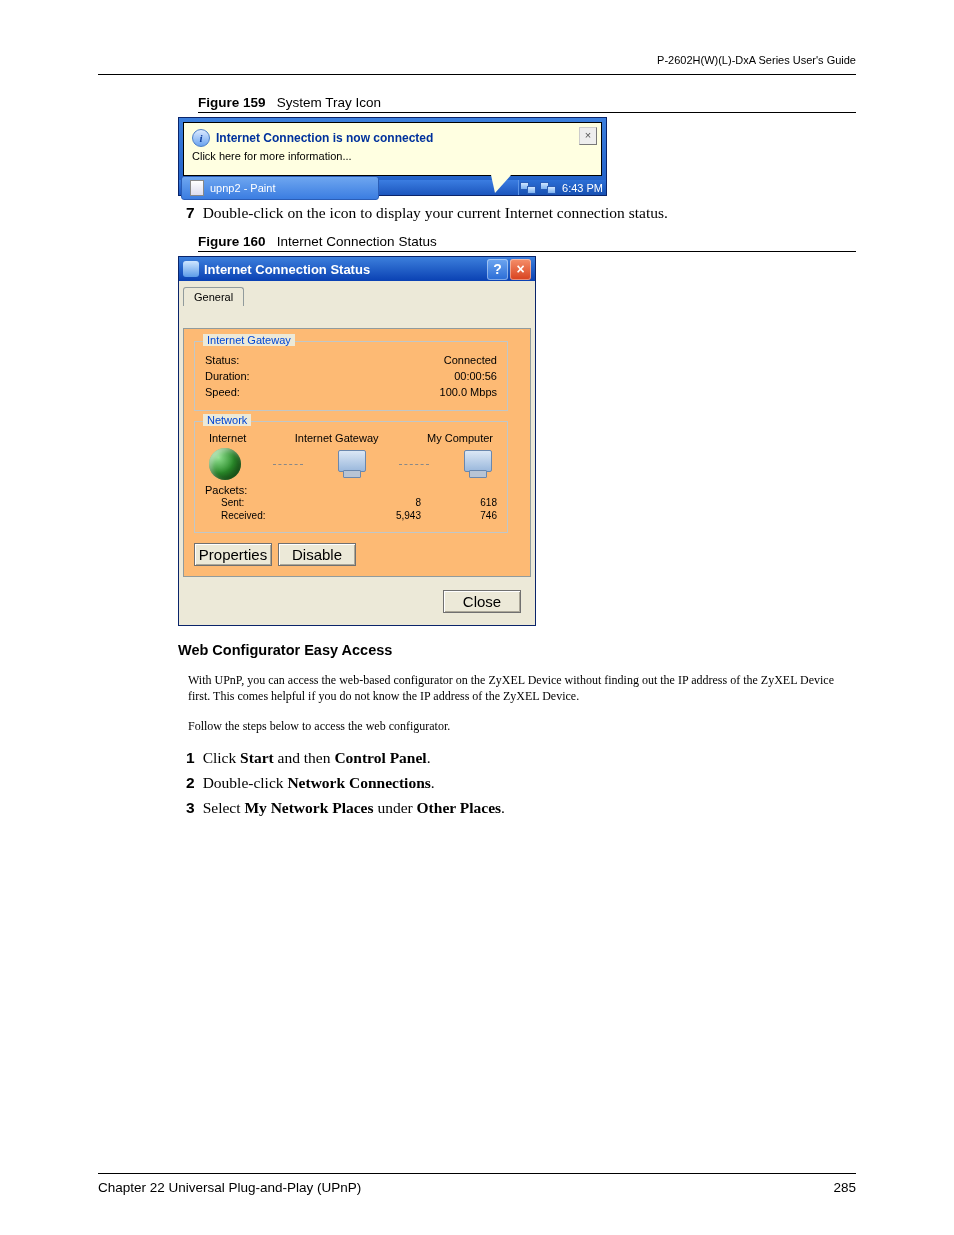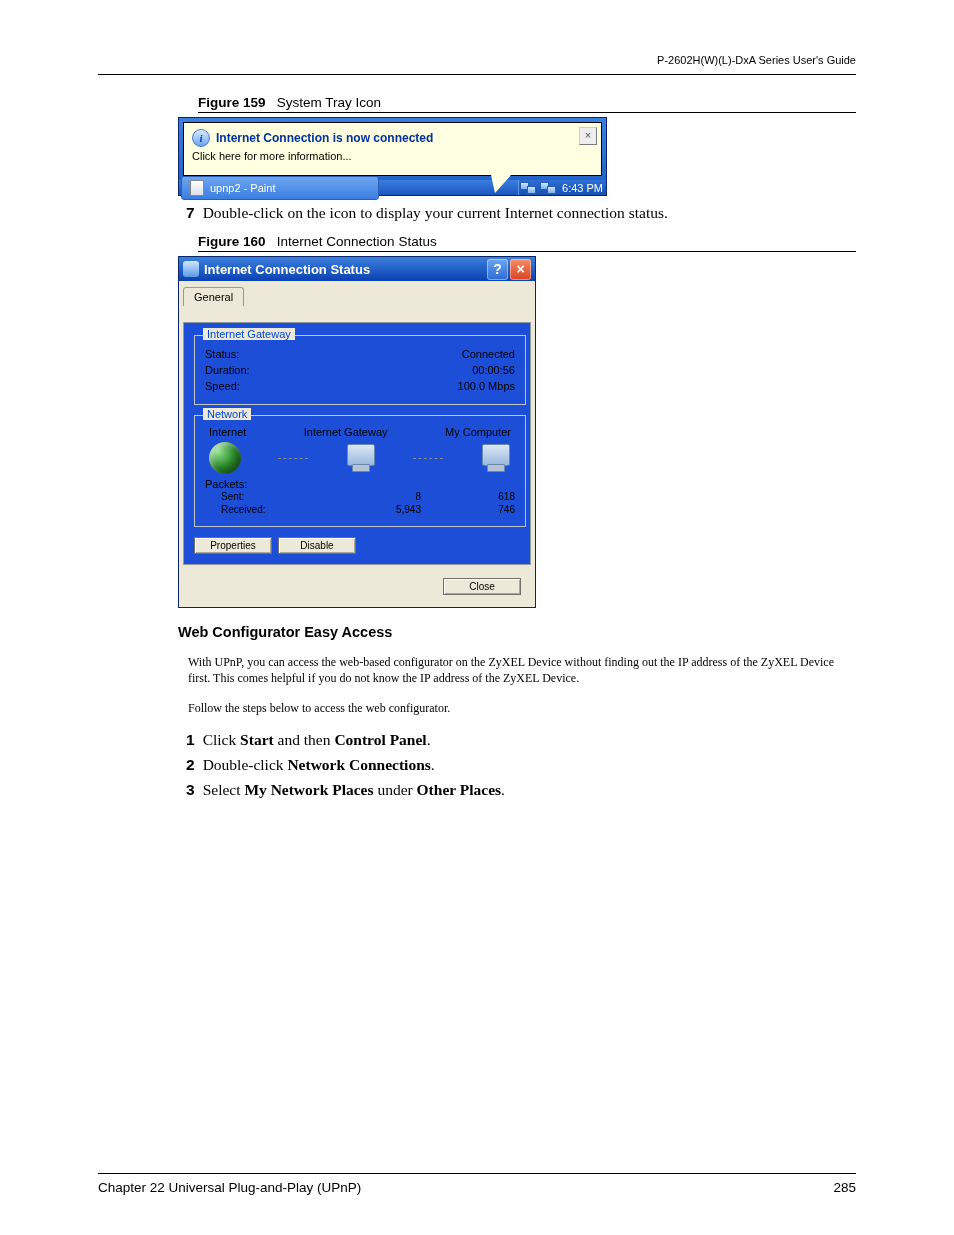--- a/index.html
+++ b/index.html
@@ -211,26 +211,26 @@
     border:1px solid #919b9c;
     border-bottom:none;
     padding:3px 10px;
     font-size:11px;
     position:relative;
     z-index:2;
     border-top-left-radius:3px;
     border-top-right-radius:3px;
   }
   .tab-body{
-    margin: 10px 4px 4px 4px;
+    margin: 16px 4px 4px 4px;
     border:1px solid #919b9c;
-    padding:12px 4px 10px 10px;
+    padding:12px 22px 10px 10px;
     position:relative;
     top:-1px;
-    background:#1d4ed8;
+    background:#fdba74;
   }
   .groupbox{
     border:1px solid #c0c7c8;
     padding:10px 10px;
     margin-bottom:10px;
     position:relative;
   }
   .groupbox .legend{
     position:absolute;top:-8px;left:8px;
     background:#ece9d8;padding:0 4px;
@@ -255,21 +255,21 @@
   }
   .pc .base{
     width:16px;height:6px;background:#b8c4d4;border:1px solid #6a87ad;
     position:absolute;bottom:0;left:8px;border-radius:1px;
   }
   .dash{flex:1;border-top:1px dashed #888;margin:0 6px;align-self:center;max-width:30px;}
   tbody.packets-tb td{padding:1px 0;font-size:10px}
   .dlg-btns{display:flex;gap:6px;margin-top:8px}
   .xpbtn{
     background:#ece9d8;border:1px solid #707070;
-    padding:2px 0;font-size:10px;font-family:Tahoma,sans-serif;
+    padding:2px 0;font-size:15px;font-family:Tahoma,sans-serif;
     width:78px;text-align:center;
     box-shadow: 1px 1px 0 #fff inset, -1px -1px 0 #aca899 inset;
   }
   .footer-btns{
     border-top:0;
     padding:8px 10px 8px 10px;
     display:flex;justify-content:flex-end;
     background:#ece9d8;
     margin:0 4px 4px 4px;
   }

